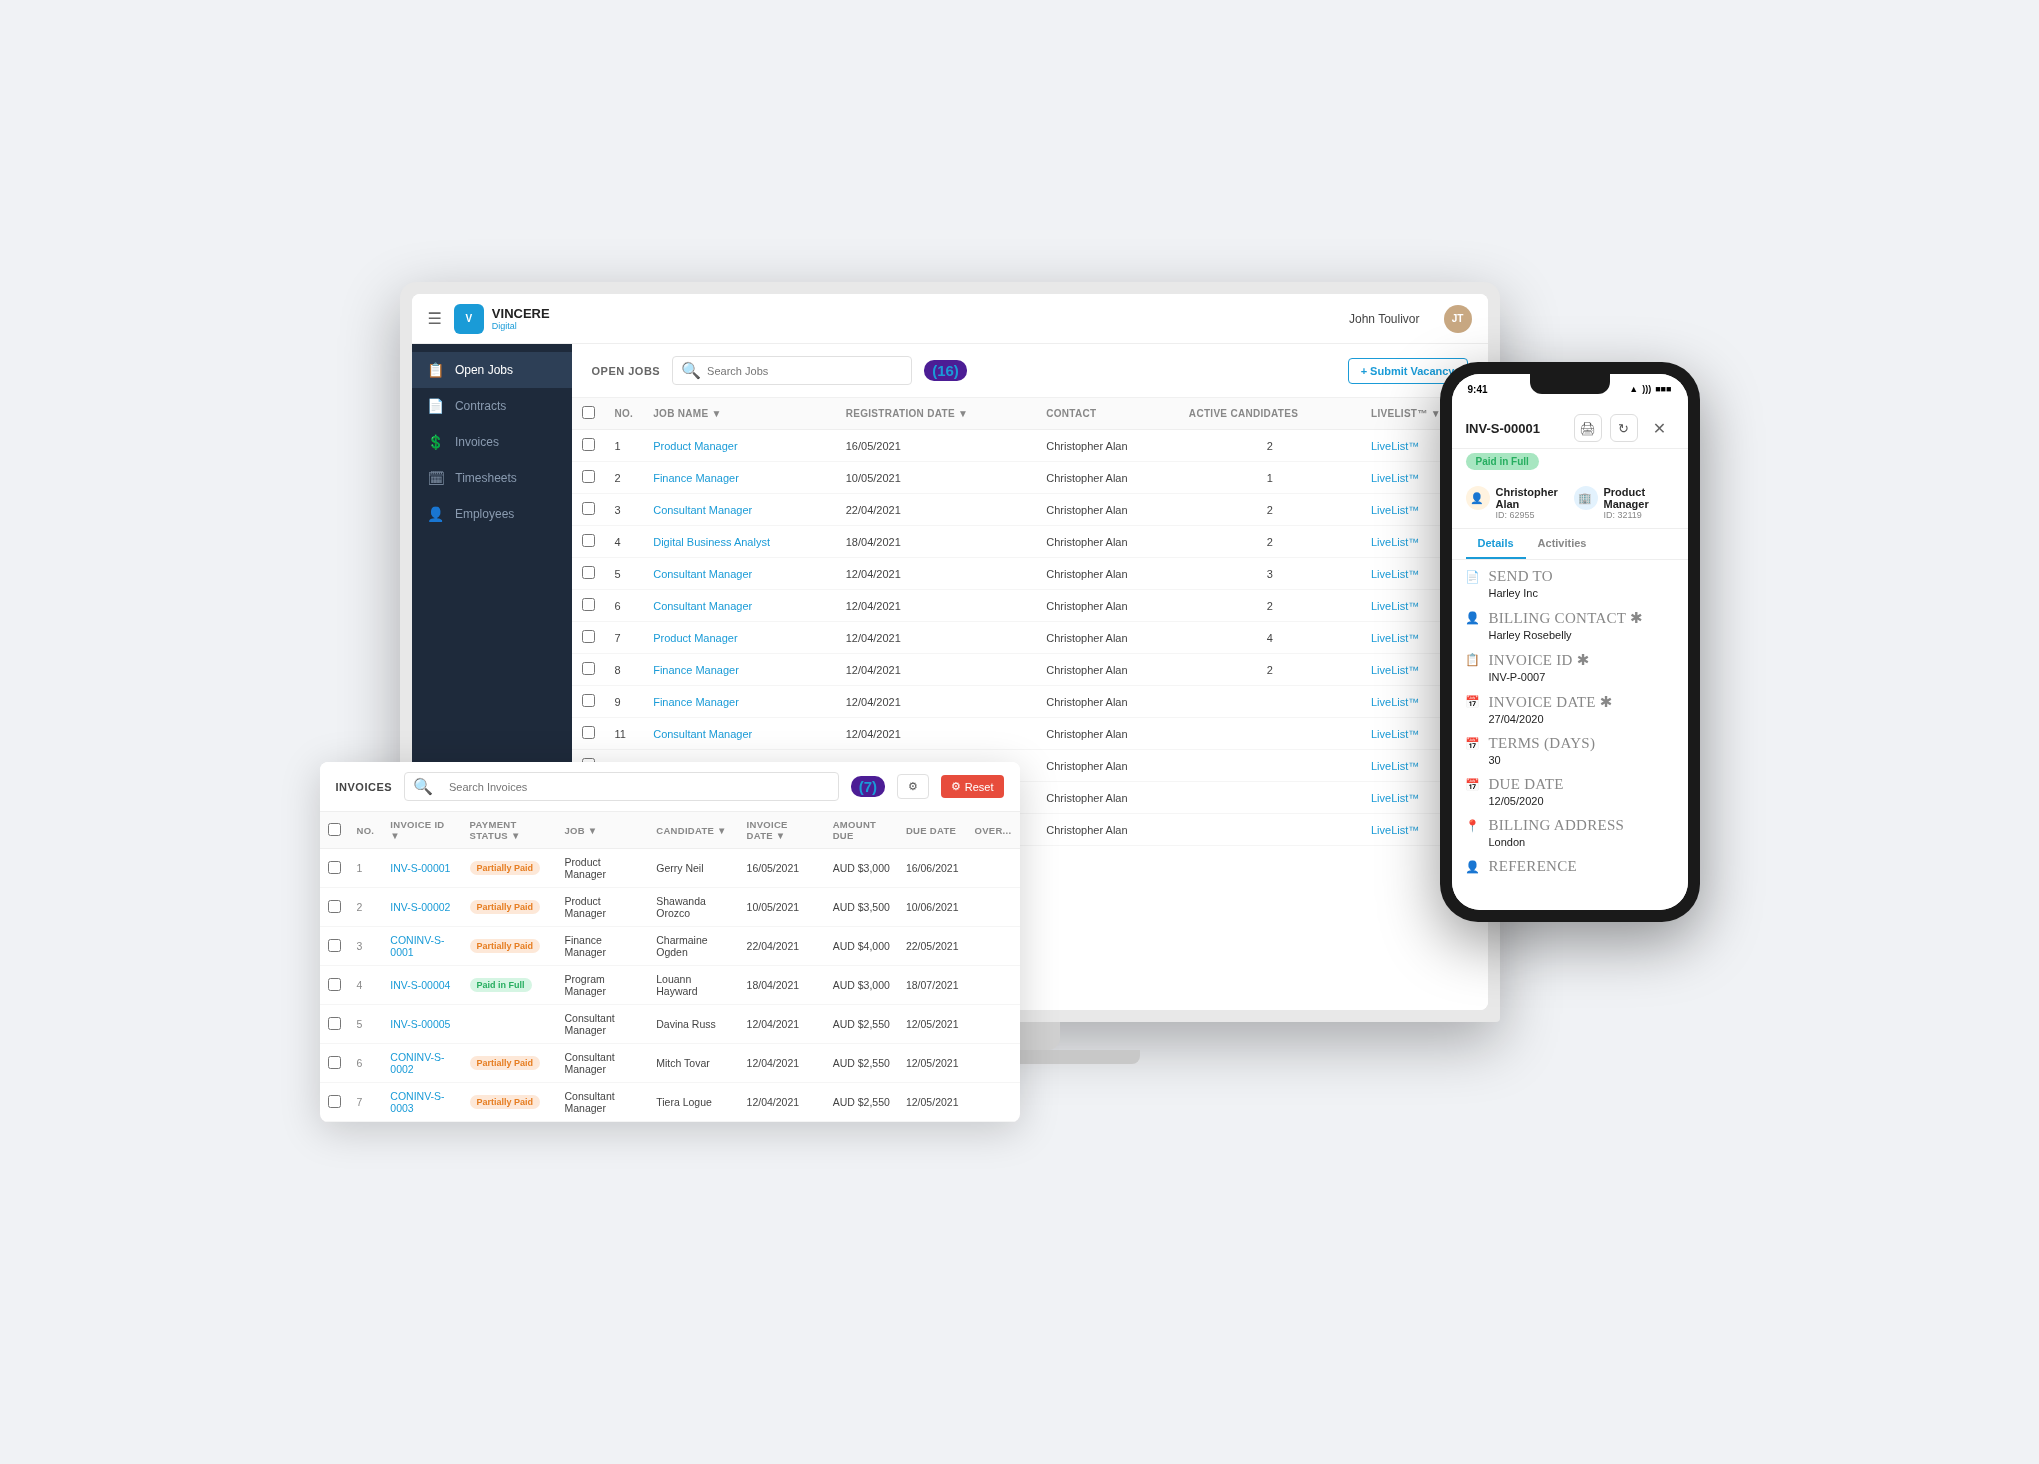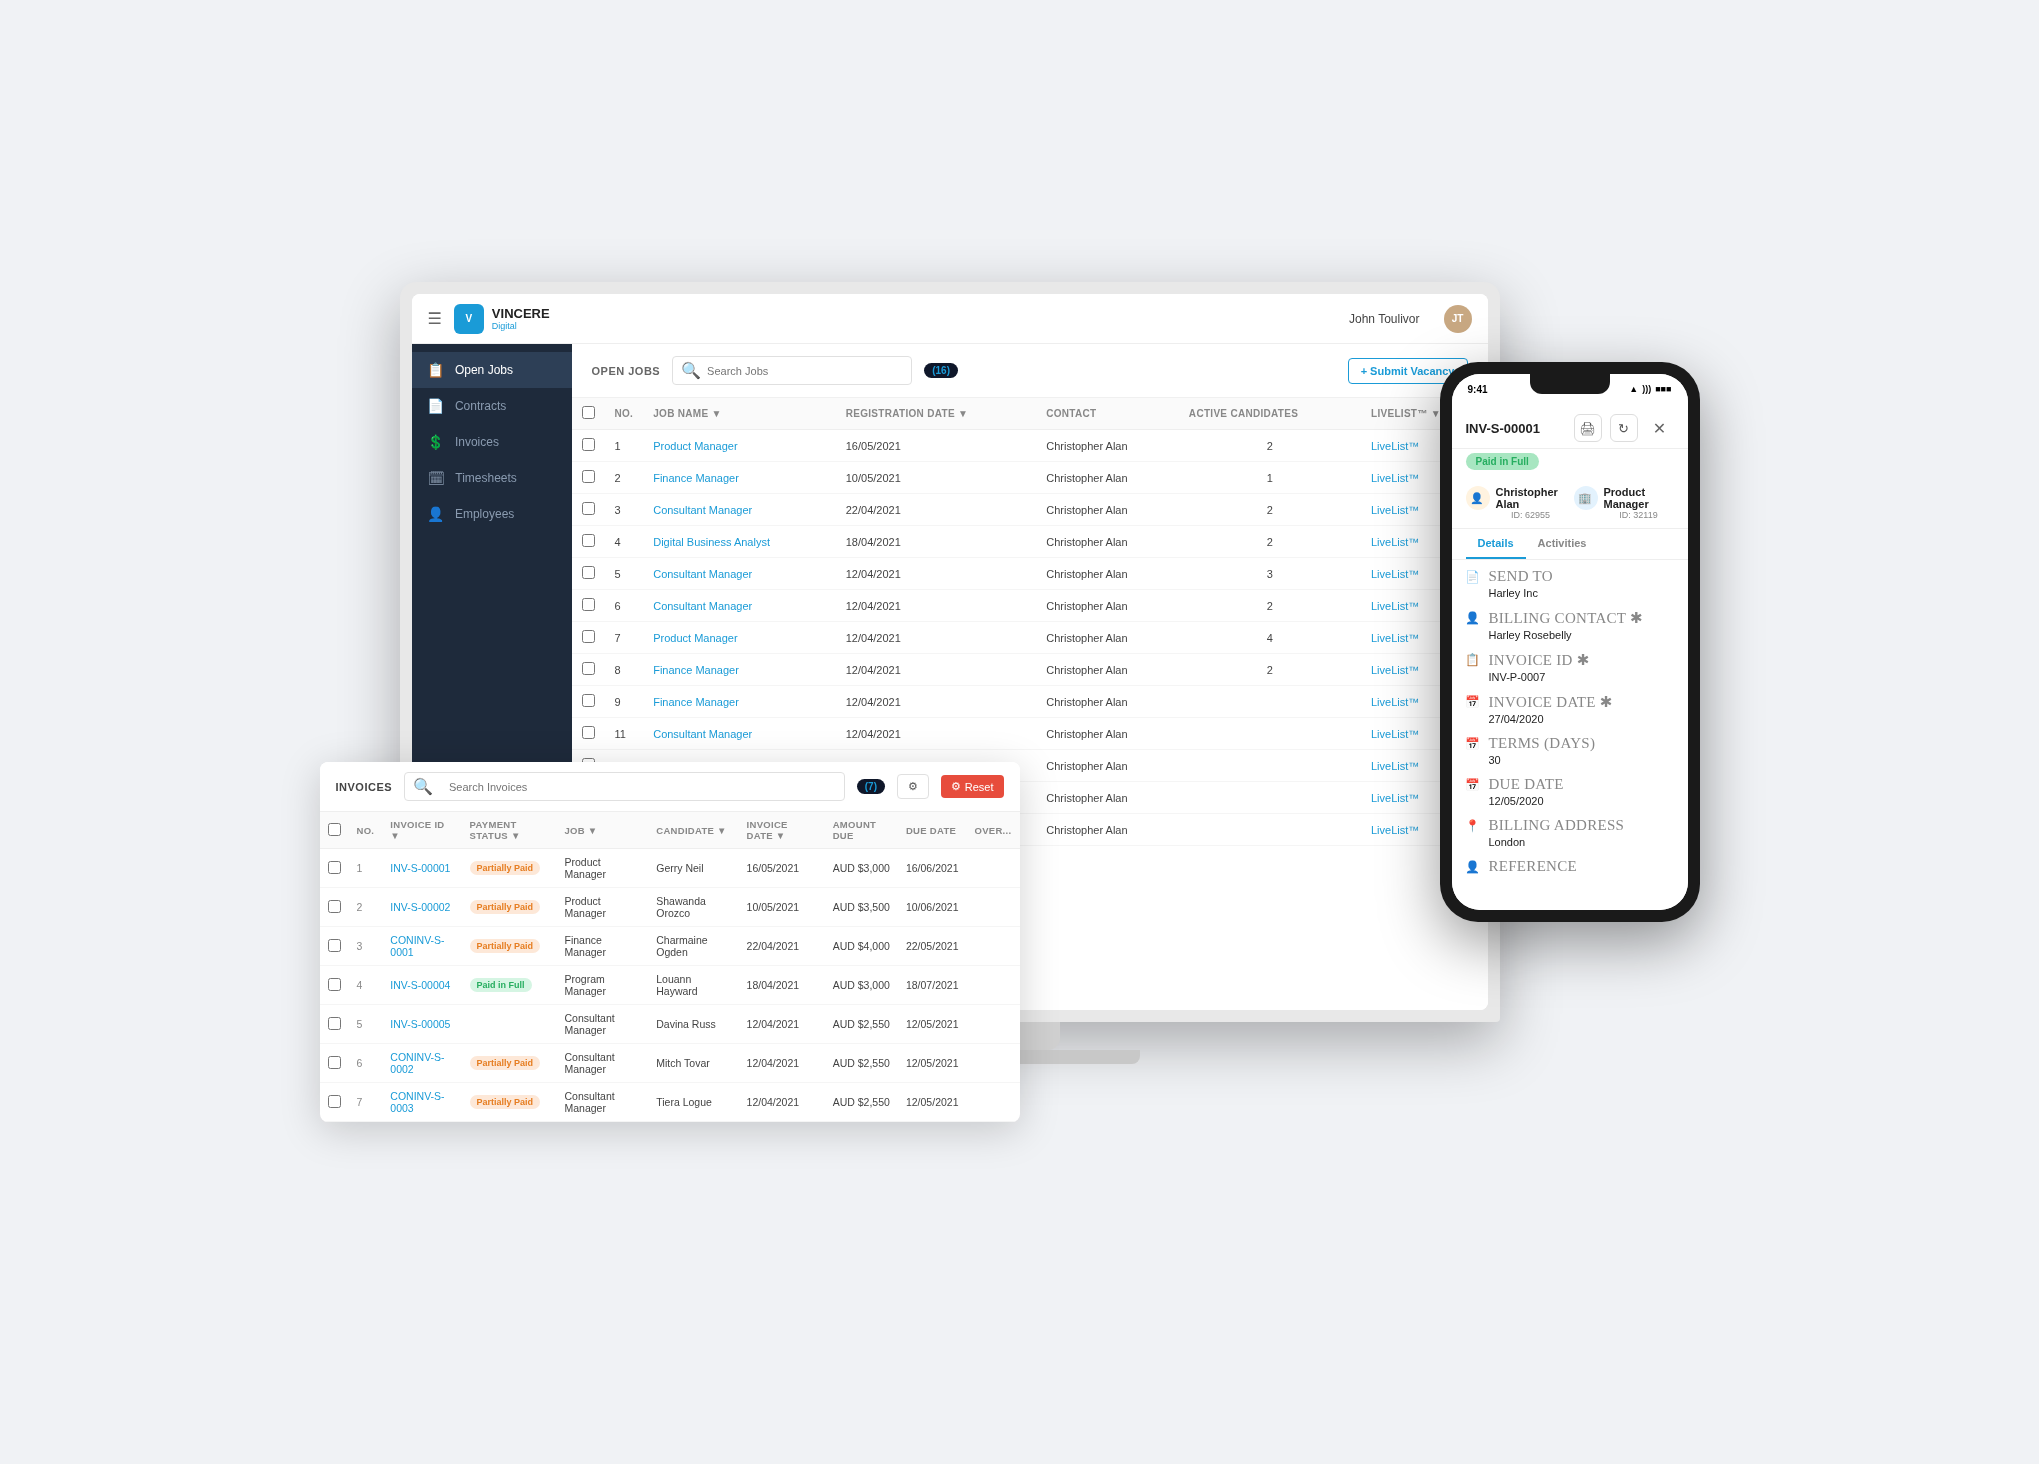--- a/index.html
+++ b/index.html
@@ -154,25 +154,25 @@
     }
 
     .search-box input {
       border: none; outline: none;
       font-size: 11px; color: #666;
       background: transparent;
       width: 100%;
     }
 
     .count-badge {
-      background: #0f172a;
+      background: #4c1d95;
       color: #1a9bd7;
       border-radius: 10px;
       padding: 2px 8px;
-      font-size: 10px;
+      font-size: 15px;
       font-weight: 600;
     }
 
     .submit-btn {
       margin-left: auto;
       background: #fff;
       border: 1px solid #1a9bd7;
       color: #1a9bd7;
       padding: 6px 12px;
       border-radius: 4px;
@@ -398,21 +398,21 @@
       display: flex; align-items: center; justify-content: center;
       font-size: 11px;
       flex-shrink: 0;
     }
 
     .party-icon.person { background: #fff3e0; color: #e67e22; }
     .party-icon.company { background: #e3f2fd; color: #1a9bd7; }
 
     .party-info { display: flex; flex-direction: column; }
     .party-name { font-size: 11px; font-weight: 600; color: #222; }
-    .party-id { font-size: 9px; color: #888; text-align: center; }
+    .party-id { font-size: 9px; color: #888; }
 
     .phone-tabs {
       display: flex;
       border-bottom: 1px solid #eee;
       padding: 0 14px;
     }
 
     .phone-tab {
       padding: 8px 12px;
       font-size: 11px;

